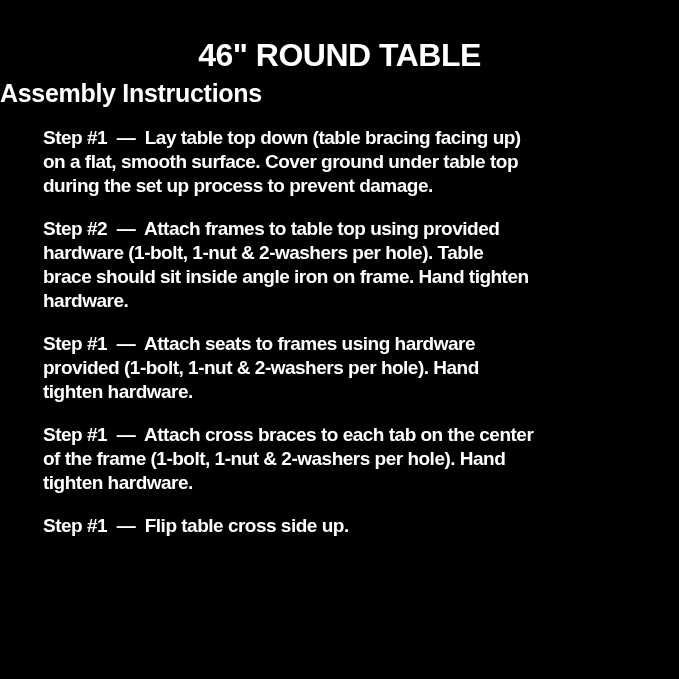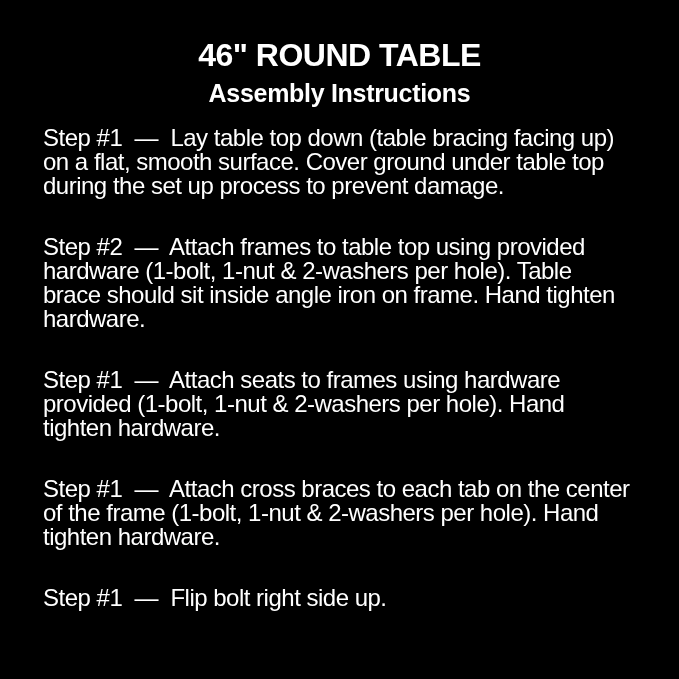--- a/index.html
+++ b/index.html
@@ -27,36 +27,35 @@
     line-height: 34px;
     letter-spacing: -0.5px;
     text-align: center;
     font-weight: 700;
   }
   .subtitle {
     margin: 6px 0 0 0;
     font-size: 25px;
     line-height: 30px;
     letter-spacing: -0.3px;
-    text-align: center;
     font-weight: 700;
   }
   .steps {
     margin: 18px 24px 0 43px;
   }
   .step {
     margin: 0;
-    font-size: 24px;
+    font-size: 19px;
     line-height: 24px;
     letter-spacing: -0.5px;
     white-space: pre-wrap;
-    font-weight: 400;
+    font-weight: 700;
   }
   .step + .step {
-    margin-top: 37px;
+    margin-top: 19px;
   }
 </style>
 </head>
 <body style="background-color: rgb(0, 0, 0);">
 
 <div class="page" style="color: rgb(255, 255, 255);">
   <h1 class="title">46" ROUND TABLE</h1>
   <h2 class="subtitle">Assembly Instructions</h2>
   <div class="steps">
     <p class="step"><span>Step #1</span><span>  —  </span><span>Lay table top down (table bracing facing up)
@@ -65,15 +64,15 @@
     <p class="step"><span>Step #2</span><span>  —  </span><span>Attach frames to table top using provided
 hardware (1-bolt, 1-nut &amp; 2-washers per hole). Table
 brace should sit inside angle iron on frame. Hand tighten
 hardware.</span></p>
     <p class="step"><span>Step #1</span><span>  —  </span><span>Attach seats to frames using hardware
 provided (1-bolt, 1-nut &amp; 2-washers per hole). Hand
 tighten hardware.</span></p>
     <p class="step"><span>Step #1</span><span>  —  </span><span>Attach cross braces to each tab on the center
 of the frame (1-bolt, 1-nut &amp; 2-washers per hole). Hand
 tighten hardware.</span></p>
-    <p class="step"><span>Step #1</span><span>  —  </span><span>Flip bolt right side up.</span></p>
+    <p class="step"><span>Step #1</span><span>  —  </span><span>Flip table cross side up.</span></p>
   </div>
 </div>
 
 </body></html>

